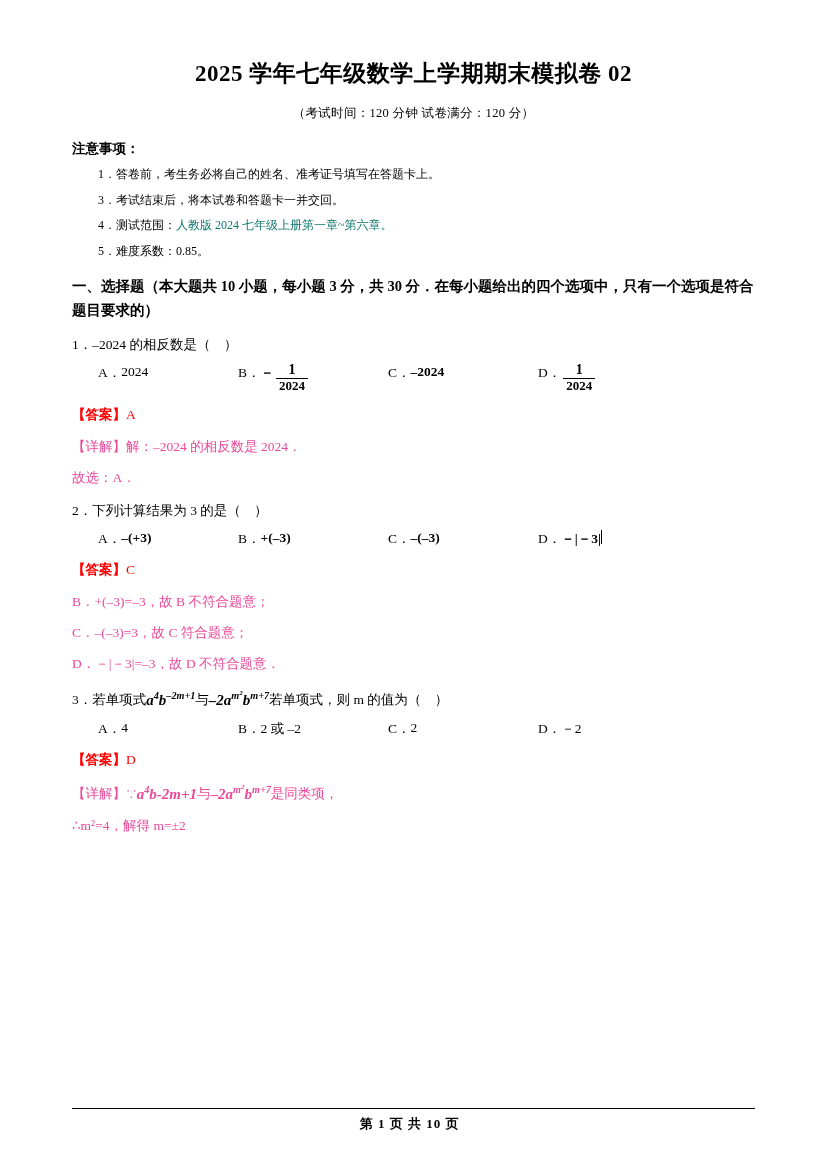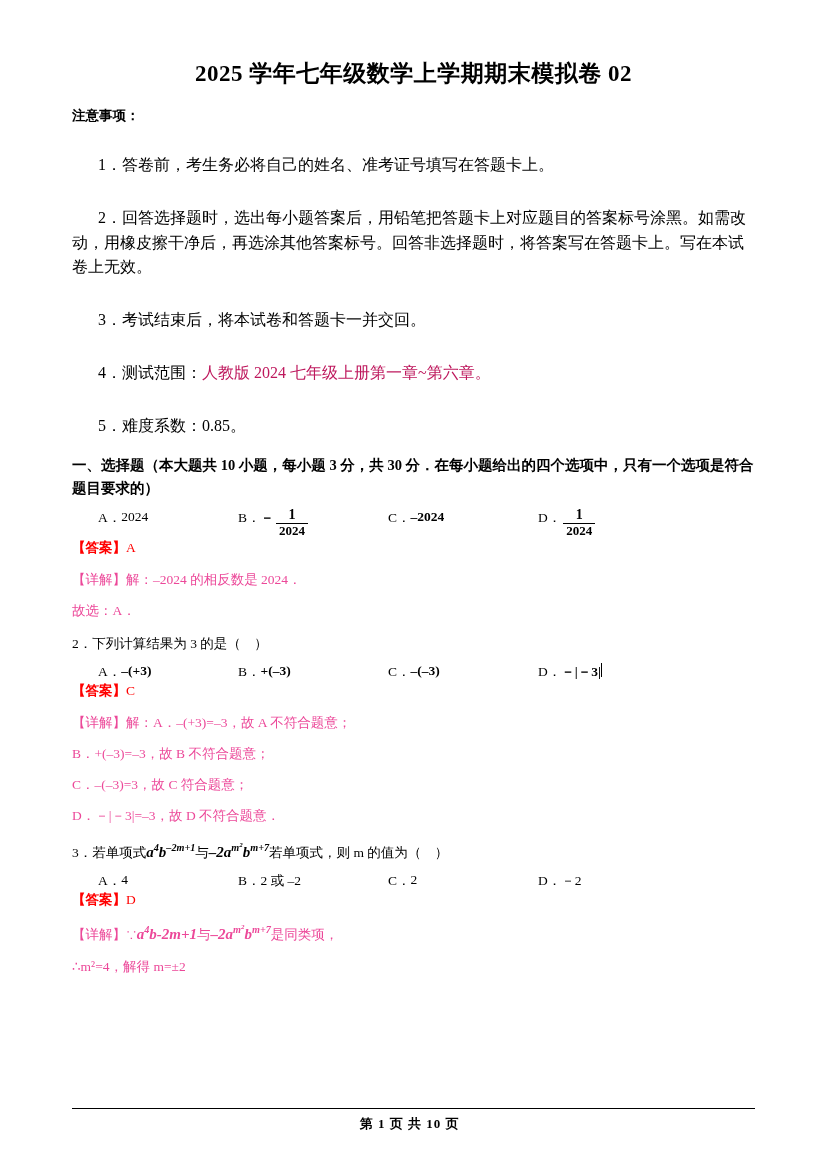--- a/index.html
+++ b/index.html
@@ -35,30 +35,30 @@
     font-size: 12.5px;
     margin-top: 16px;
     letter-spacing: 0.3px;
   }
   .notice-head {
     font-size: 13.5px;
     font-weight: bold;
     margin-top: 18px;
   }
   .notice-item {
-    font-size: 16px;
-    margin-top: 28px;
+    font-size: 12px;
+    margin-top: 7px;
     text-indent: 26px;
     line-height: 1.55;
   }
   .notice-item.wrap {
     text-indent: 26px;
   }
   .red {
-    color: #be185d;
+    color: #0f766e;
   }
   .section-head {
     font-size: 14.5px;
     font-weight: bold;
     margin-top: 15px;
     line-height: 1.6;
   }
   .q {
     font-size: 13.5px;
     margin-top: 13px;
@@ -97,20 +97,21 @@
     padding: 0 3px;
   }
   .frac .den {
     display: block;
     font-weight: bold;
     font-size: 13px;
     padding: 0 3px;
   }
   .ans {
     font-size: 13.5px;
+    margin-top: 12px;
     color: #ff0000;
     line-height: 1.5;
   }
   .ans .tag {
     font-weight: bold;
   }
   .ans-line {
     font-size: 13.5px;
     margin-top: 11px;
     color: #ec4899;
@@ -152,33 +153,36 @@
     vertical-align: -2px;
   }
 </style>
 </head>
 <body>
 
 <div class="page">
 
   <div class="doc-title">2025 学年七年级数学上学期期末模拟卷 02</div>
 
+  <div class="doc-subtitle">（考试时间：120 分钟    试卷满分：120 分）</div>
 
   <div class="notice-head">注意事项：</div>
 
   <div class="notice-item">1．答卷前，考生务必将自己的姓名、准考证号填写在答题卡上。</div>
-  <div class="notice-item wrap">2．回答选择题时，选出每小题答案后，用铅笔把答题卡上对应题目的答案标号涂黑。如需改动，用橡皮擦干净后，再选涂其他答案标号。回答非选择题时，将答案写在答题卡上。写在本试卷上无效。</div>
   <div class="notice-item">3．考试结束后，将本试卷和答题卡一并交回。</div>
   <div class="notice-item">
     <span>4．测试范围：</span><span class="red">人教版 2024 七年级上册第一章~第六章。</span>
   </div>
   <div class="notice-item">5．难度系数：0.85。</div>
 
   <div class="section-head">一、选择题（本大题共 10 小题，每小题 3 分，共 30 分．在每小题给出的四个选项中，只有一个选项是符合题目要求的）</div>
 
+  <div class="q">
+    <span>1．</span><span>–2024 的相反数是（</span>&nbsp;&nbsp;&nbsp;&nbsp;<span>）</span>
+  </div>
   <div class="opts">
     <div class="opt opt-a">
       <span>A．</span>
         <span>2024</span>
     </div>
     <div class="opt opt-b">
       <span>B．</span>
         <span class="bold-math">－</span>
       <span class="frac">
         <span class="num">1</span>
@@ -223,23 +227,20 @@
     </div>
     <div class="opt opt-d">
       <span>D．</span>
         <span class="bold-math">－|－3|</span>
         <span class="cursor"></span>
     </div>
   </div>
   <div class="ans">
     <span class="tag">【答案】</span><span>C</span>
   </div>
-  <div class="ans-line">
-    <span class="tag">【详解】</span><span>解：A．–(+3)=–3，故 A 不符合题意；</span>
-  </div>
   <div class="ans-line">B．+(–3)=–3，故 B 不符合题意；</div>
   <div class="ans-line">C．–(–3)=3，故 C 符合题意；</div>
   <div class="ans-line">D．－|－3|=–3，故 D 不符合题意．</div>
 
   <div class="q">
     <span>3．</span><span>若单项式</span><span class="bigmath">a<sup>4</sup>b<sup>–2m+1</sup></span><span>与</span><span class="bigmath">–2a<sup>m<sup>2</sup></sup>b<sup>m+7</sup></span><span>若单项式，则 m 的值为（</span>&nbsp;&nbsp;&nbsp;&nbsp;<span>）</span>
   </div>
   <div class="opts">
     <div class="opt opt-a">
       <span>A．</span>

